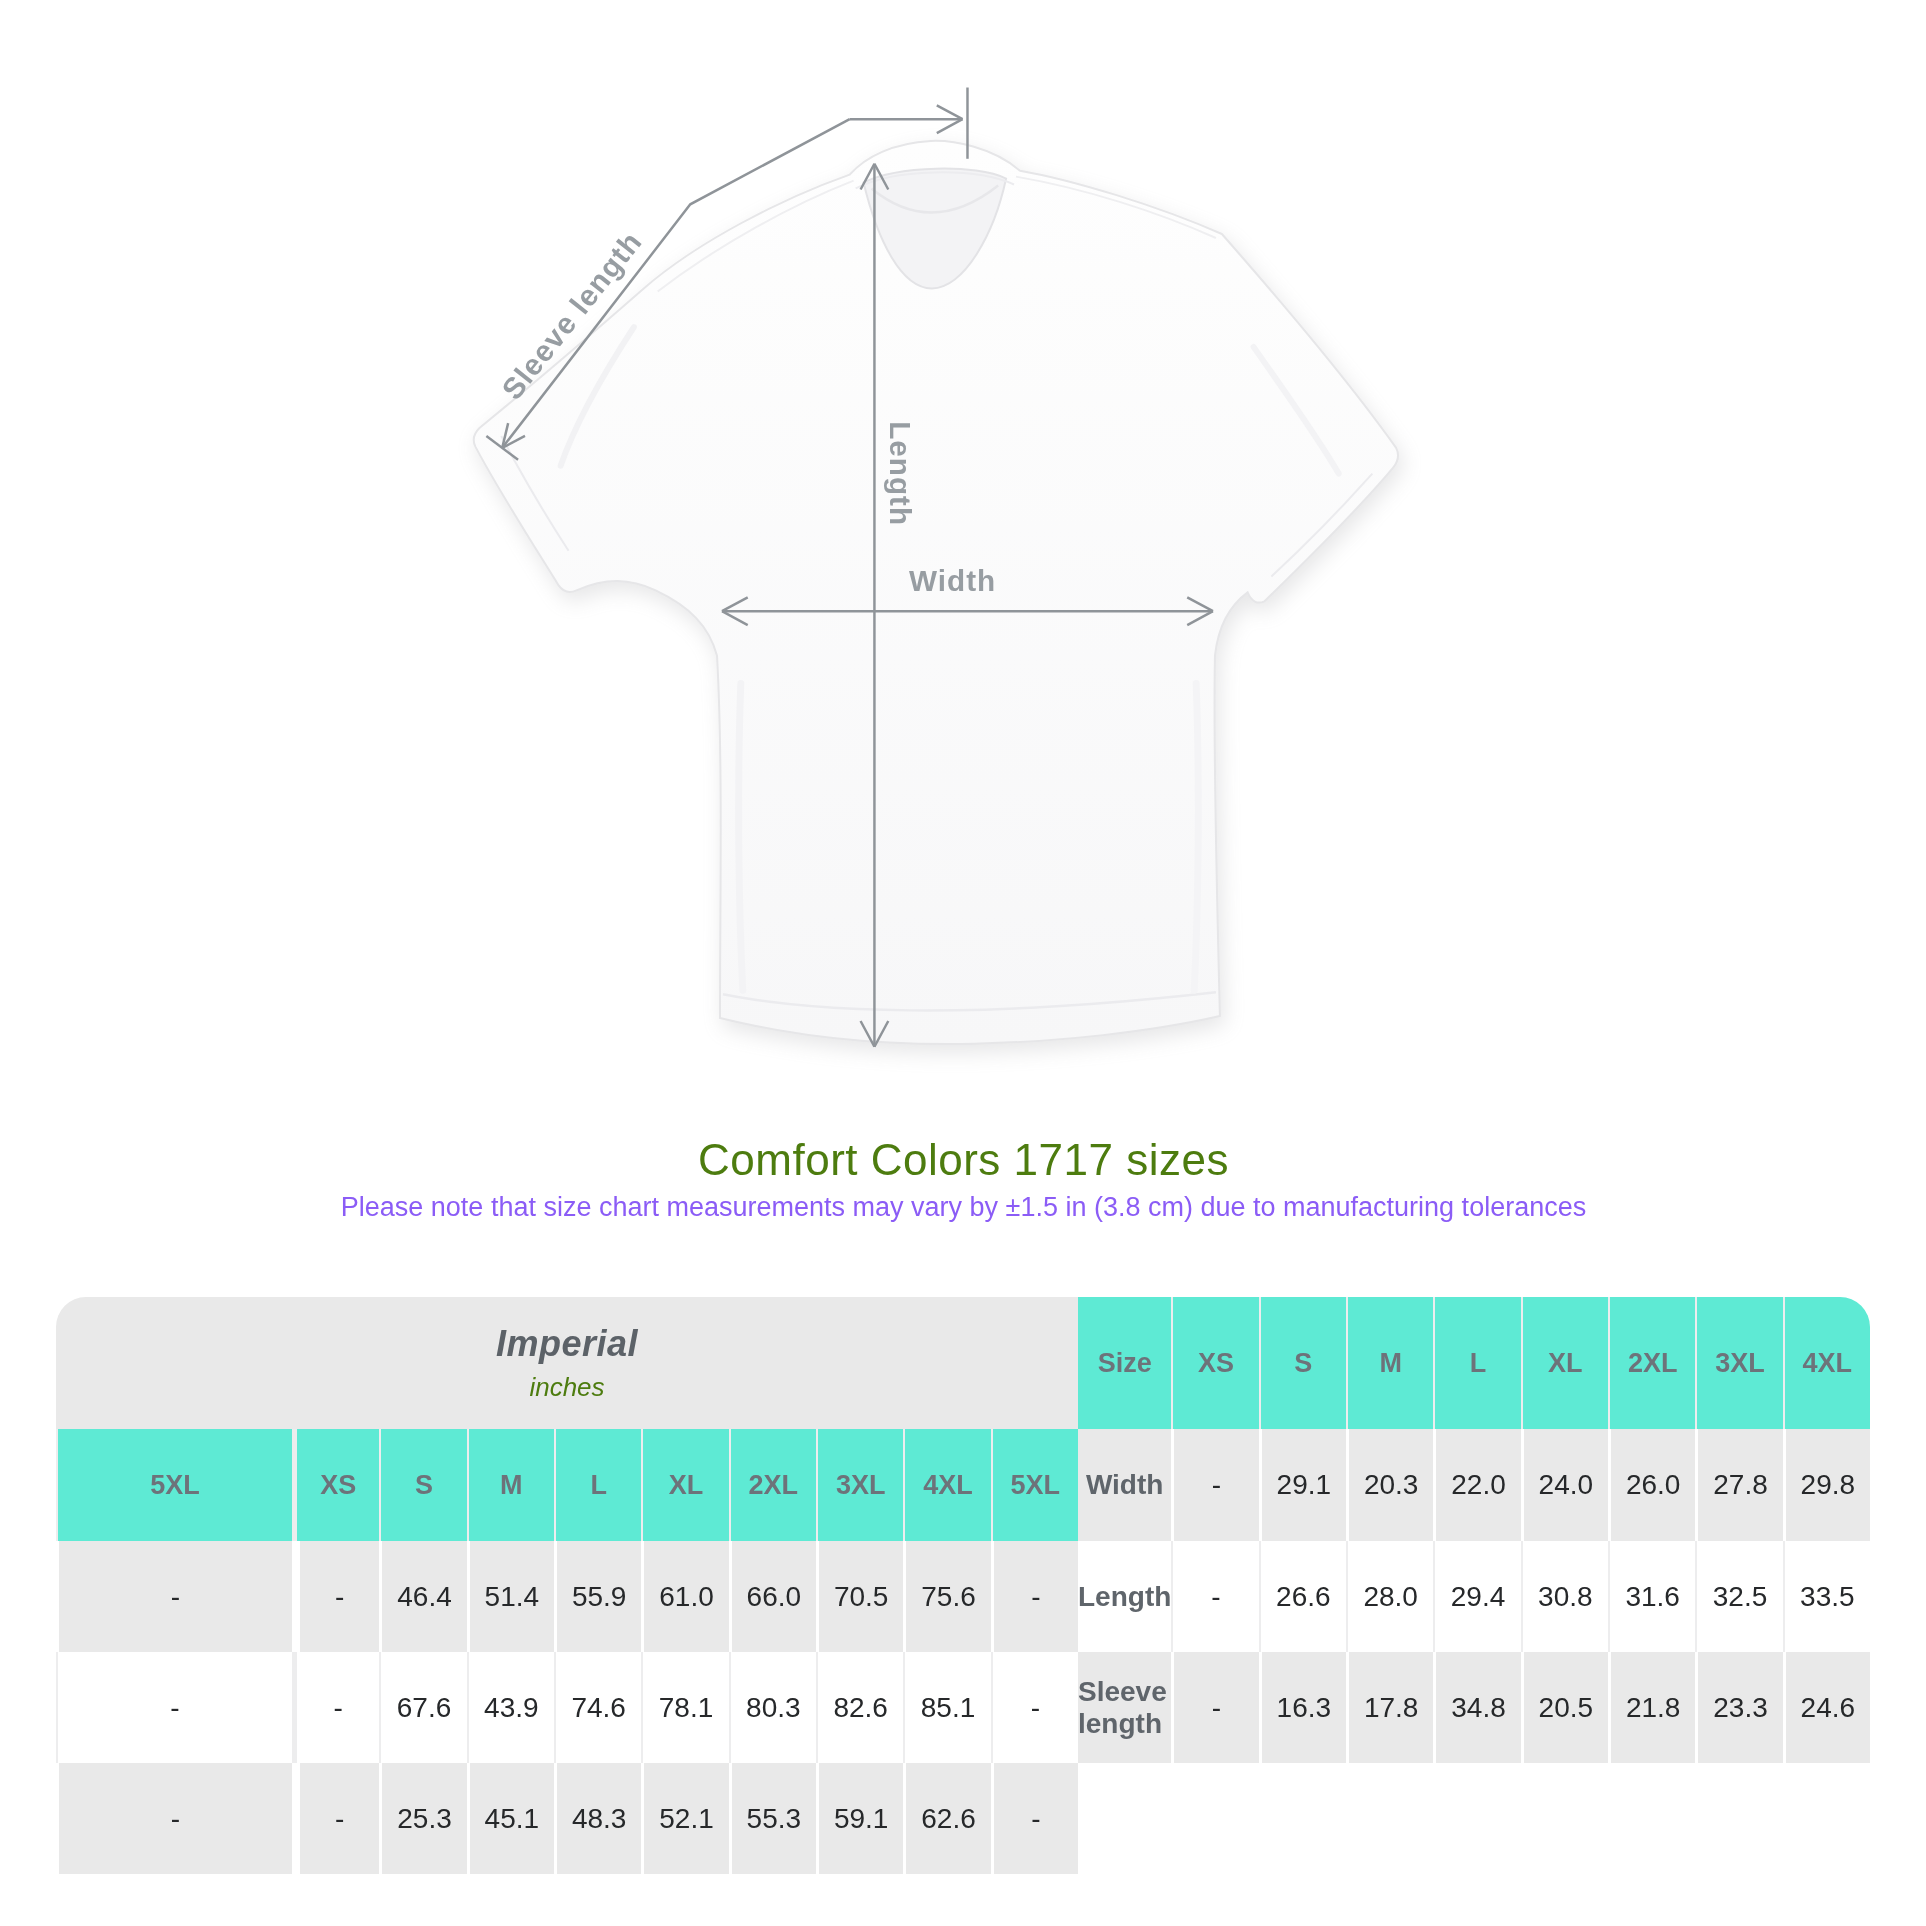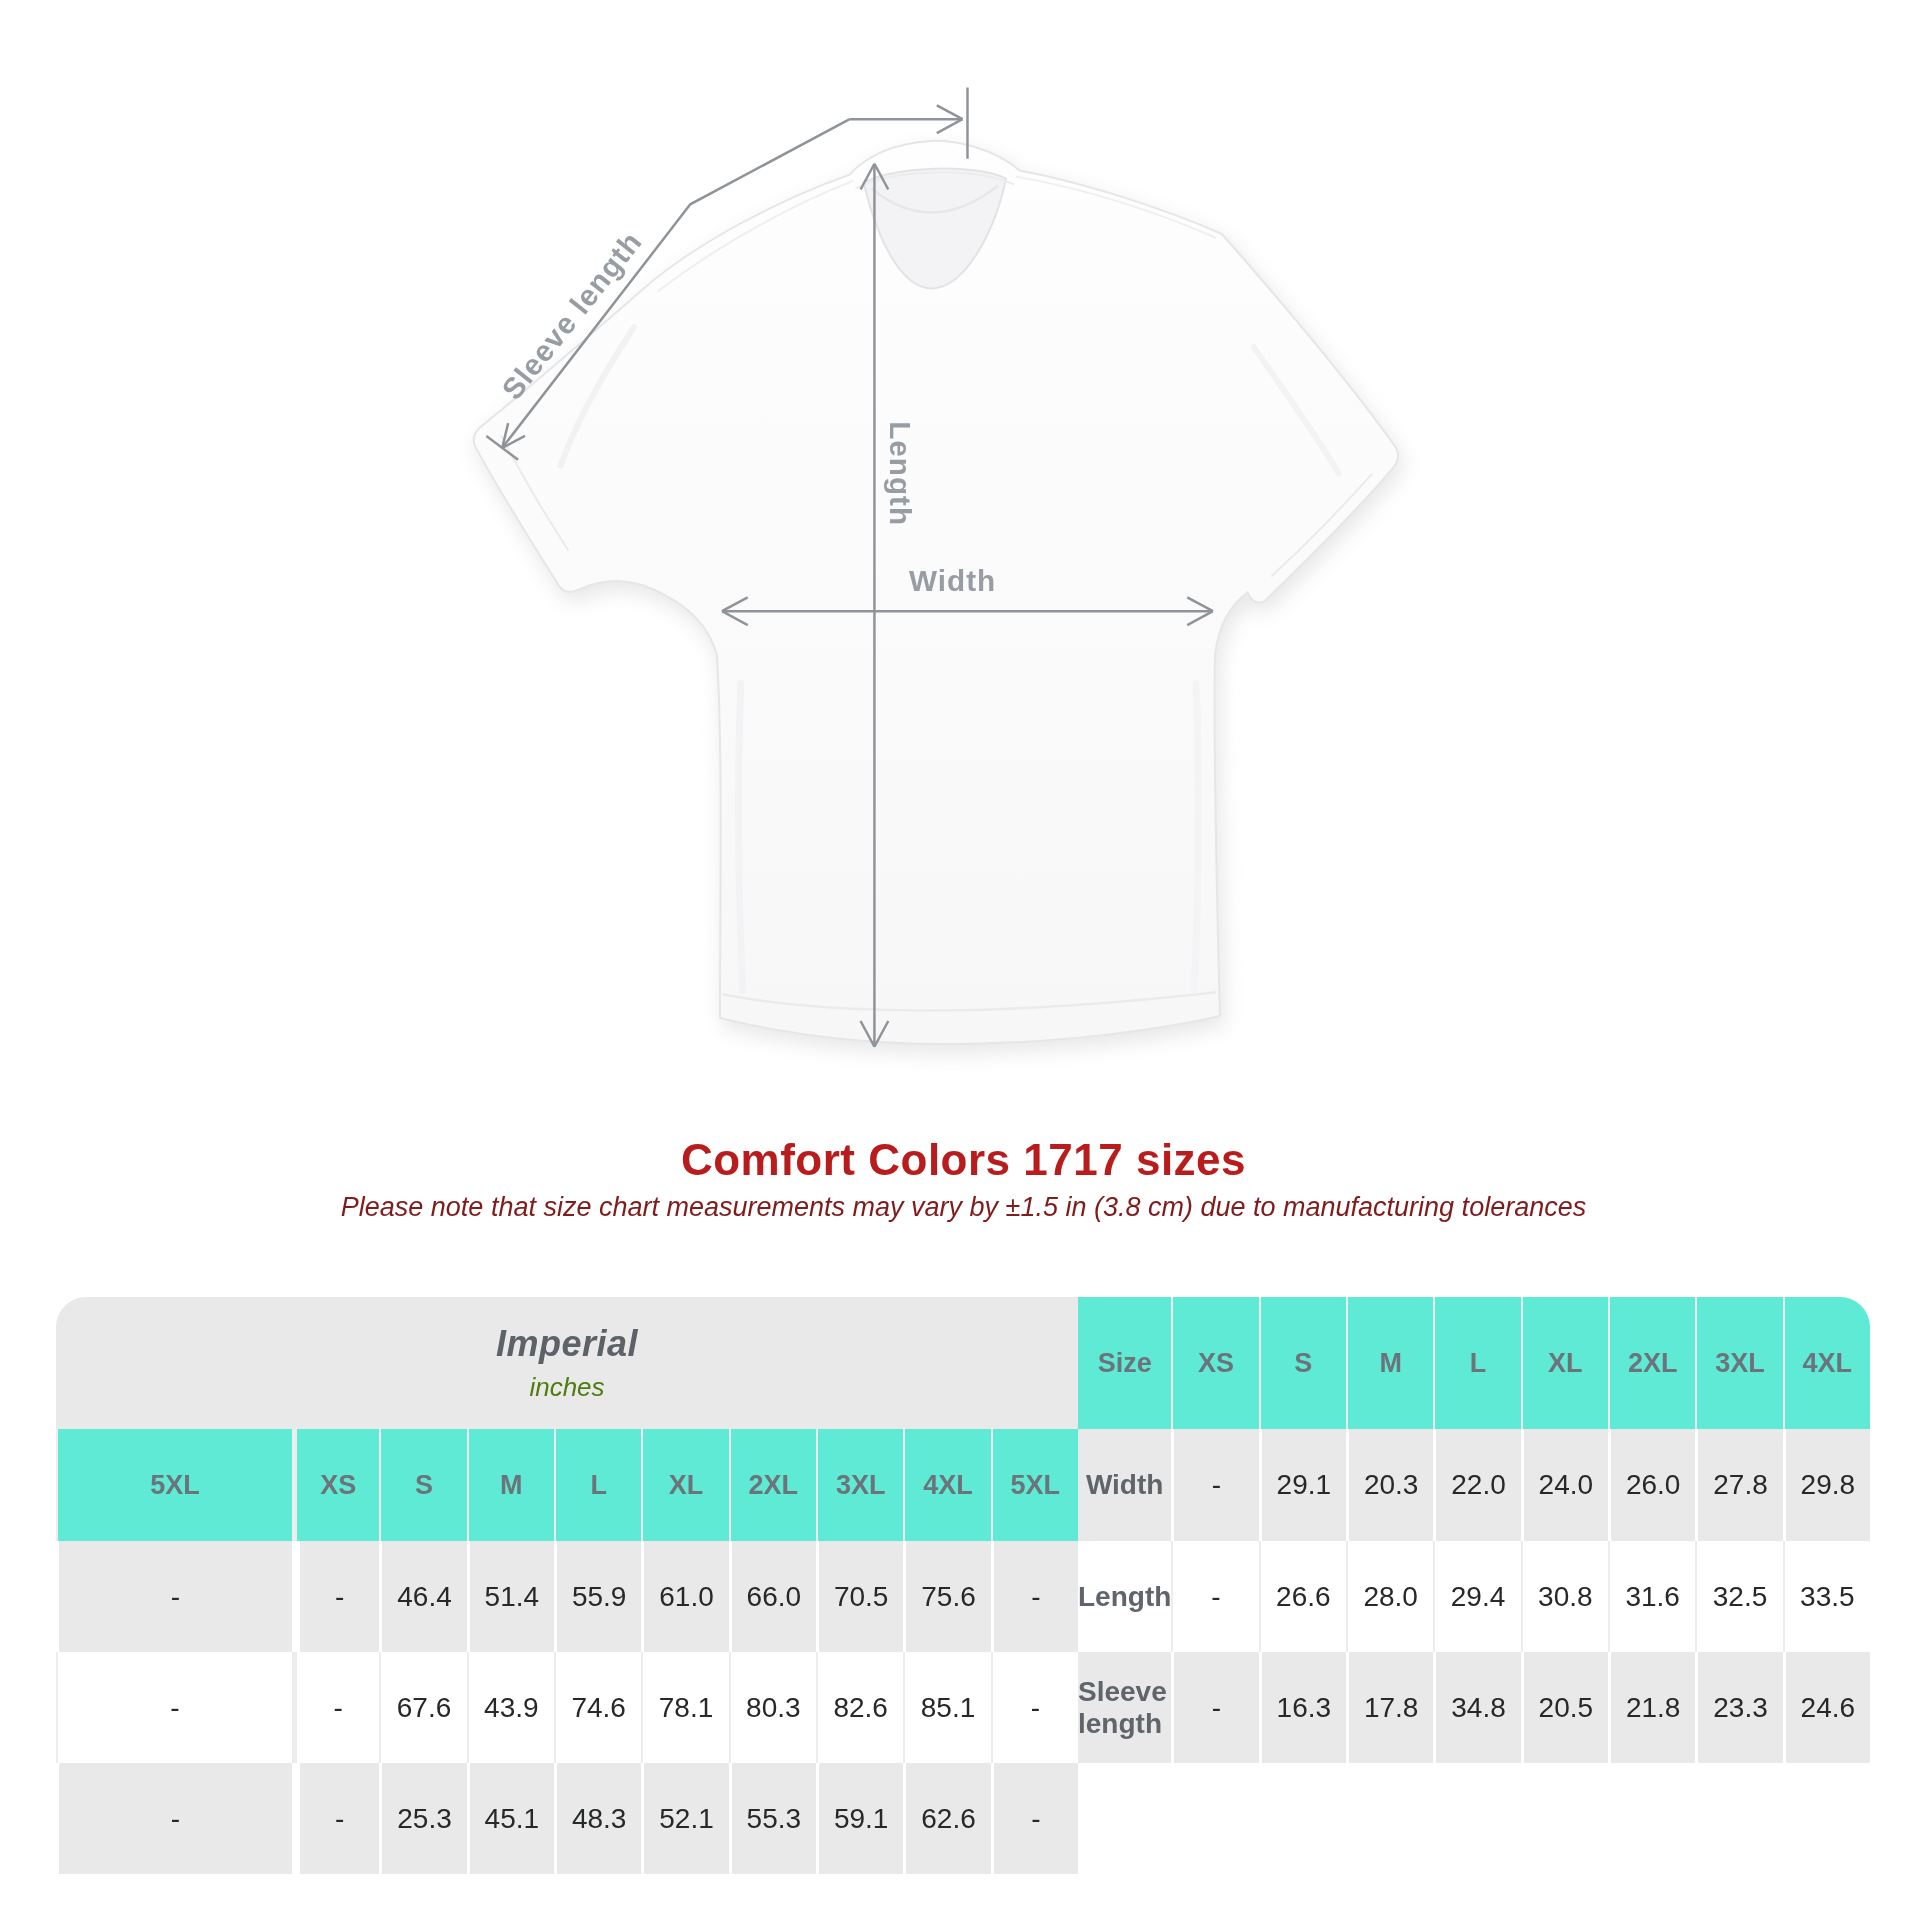--- a/index.html
+++ b/index.html
@@ -8,25 +8,25 @@
     font-family:"Liberation Sans", sans-serif; overflow:hidden;
   }
 
   
   .shirt-svg { position:absolute; left:327px; top:30px; width:1277px; height:1099px; }
   .anno-label { font-family:"Liberation Sans", sans-serif; font-weight:bold; font-size:30px; fill:#979da2; letter-spacing:1px; }
 
   
   .title {
     position:absolute; top:1135px; left:0; width:100%; text-align:center;
-    font-size:44px; font-weight:bold; color:#b91c1c; letter-spacing:0.5px;
+    font-size:44px; font-weight:normal; color:#4d7c0f; letter-spacing:0.5px;
   }
   .subtitle {
     position:absolute; top:1192px; left:0; width:100%; text-align:center;
-    font-size:27px; font-style:italic; color:#7f1d1d;
+    font-size:27px; color:#8b5cf6;
   }
 
   
   .size-table {
     position:absolute; left:56px; top:1297px; width:1814px; height:680px;
     display:grid; grid-template-columns:236px repeat(18, 1fr);
     grid-template-rows:132px 112px 111px 111px 111px;
     border-radius:30px; overflow:hidden; background:#ffffff;
   }
   .cell { display:flex; align-items:center; justify-content:center; }

